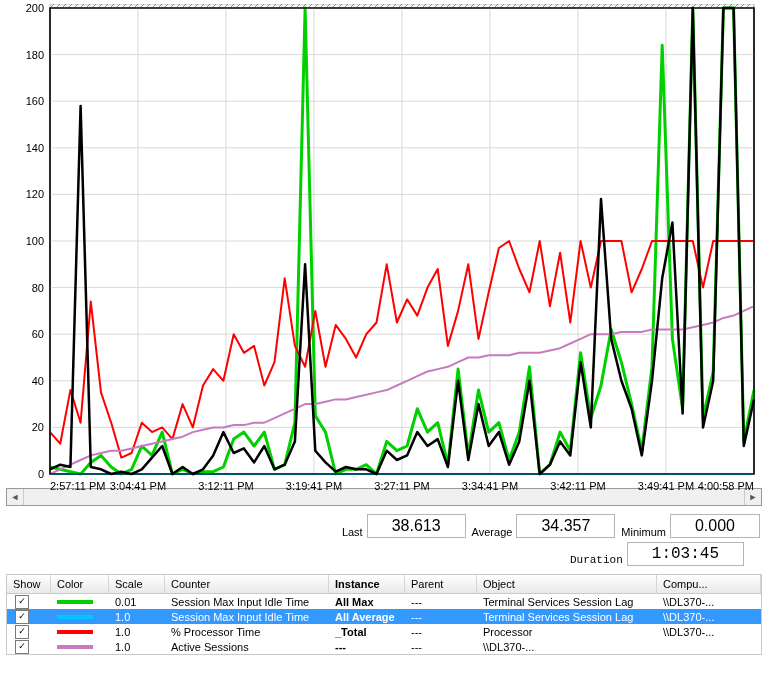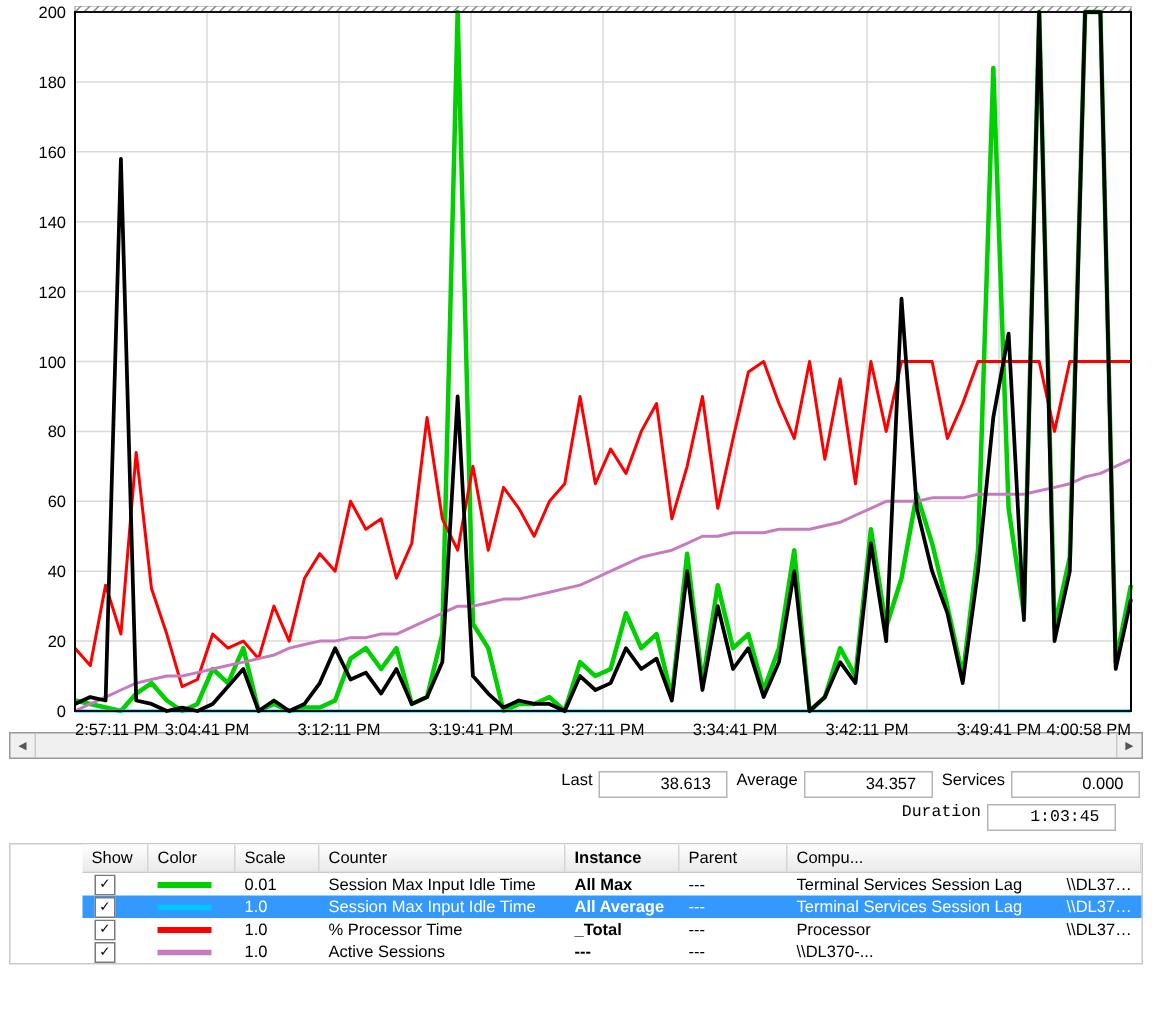--- a/index.html
+++ b/index.html
@@ -4,25 +4,25 @@
 <style>
 html,body{margin:0;padding:0;background:#fff;font-family:"Segoe UI","Tahoma",Arial,sans-serif;font-size:11px;color:#000;}
 .container{width:768px;height:687px;position:relative;box-sizing:border-box;padding:4px;background:#fff;}
 .chart-area{position:relative;width:756px;height:480px;margin-left:2px;}
 .chart-svg{display:block;}
 .hscroll{display:flex;align-items:center;height:18px;margin:4px 2px 0 2px;border:1px solid #999;background:#f0f0f0;box-sizing:border-box;}
 .hscroll .btn{width:16px;height:100%;display:flex;align-items:center;justify-content:center;font-size:9px;color:#555;border-right:1px solid #c9c9c9;user-select:none;}
 .hscroll .btn:last-child{border-right:none;border-left:1px solid #c9c9c9;}
 .hscroll .track{flex:1;height:100%;}
 .stats{display:flex;justify-content:flex-end;margin:8px 4px 2px 0;gap:0;}
-.stat{display:flex;align-items:flex-start;margin-left:6px;}
+.stat{display:flex;align-items:flex-end;margin-left:6px;}
 .stat .lab{margin-right:4px;}
-.stat .box{min-width:86px;padding:2px 10px;border:1px solid #b5b5b5;background:#fff;text-align:right;font-size:11px;box-sizing:border-box;}
+.stat .box{min-width:86px;padding:2px 24px;border:1px solid #b5b5b5;background:#fff;text-align:right;font-size:16px;box-sizing:border-box;}
 .stats2{display:flex;justify-content:flex-end;margin:4px 20px 2px 0;font-family:Liberation Mono, monospace;}
-.table-wrap{margin:8px 2px 0 2px;border:1px solid #c9c9c9;box-sizing:border-box;padding-left:48px;}
+.table-wrap{margin:8px 2px 0 2px;border:1px solid #c9c9c9;box-sizing:border-box;}
 .hdr{display:flex;background:linear-gradient(#fff,#e9e9e9);border-bottom:1px solid #c9c9c9;}
 .hdr .cell{padding:3px 6px;font-size:11px;color:#000;box-sizing:border-box;white-space:nowrap;overflow:hidden;text-overflow:ellipsis;border-right:1px solid #d5d5d5;}
 .rows{}
 .row{display:flex;align-items:center;height:15px;}
 .row.sel{background:#3399ff;color:#fff;}
 .row .cell{padding:0 6px;font-size:11px;box-sizing:border-box;white-space:nowrap;overflow:hidden;text-overflow:ellipsis;}
 .c-show{width:44px;display:flex;align-items:center;}
 .c-color{width:58px;display:flex;align-items:center;}
 .c-scale{width:56px;}
 .c-counter{width:164px;}
@@ -103,40 +103,41 @@
   <div class="stats">
     <div class="stat">
         <span class="lab">Last</span>
         <span class="box">38.613</span>
       </div>
     <div class="stat">
         <span class="lab">Average</span>
         <span class="box">34.357</span>
       </div>
     <div class="stat">
-        <span class="lab">Services</span>
+        <span class="lab">Minimum</span>
         <span class="box">0.000</span>
       </div>
   </div>
 
   <div class="stats2">
     <div class="stat">
         <span class="lab">Duration</span>
         <span class="box">1:03:45</span>
       </div>
   </div>
 
   <div class="table-wrap">
     <div class="hdr">
       <div class="cell c-show">Show</div>
       <div class="cell c-color">Color</div>
       <div class="cell c-scale">Scale</div>
       <div class="cell c-counter">Counter</div>
       <div class="cell c-instance">Instance</div>
       <div class="cell c-parent">Parent</div>
+      <div class="cell c-object">Object</div>
       <div class="cell c-comp">Compu...</div>
     </div>
     <div class="rows" id="tableRows">
         <div class="row">
           <div class="cell c-show">
             <span class="chk">✓</span>
           </div>
           <div class="cell c-color">
             <span class="swatch" style="background: rgb(0, 208, 0);"></span>
           </div>

